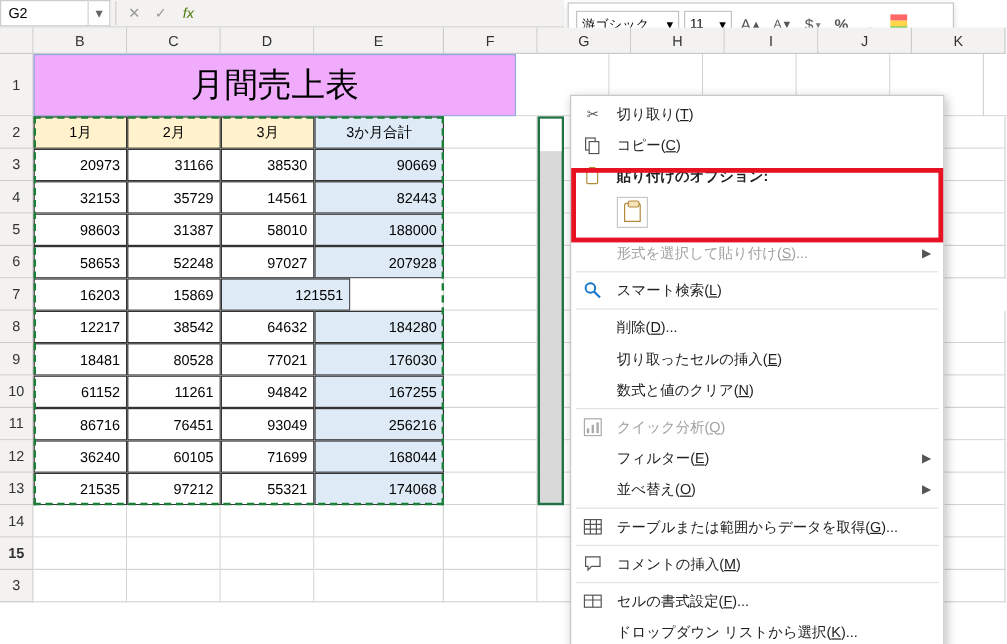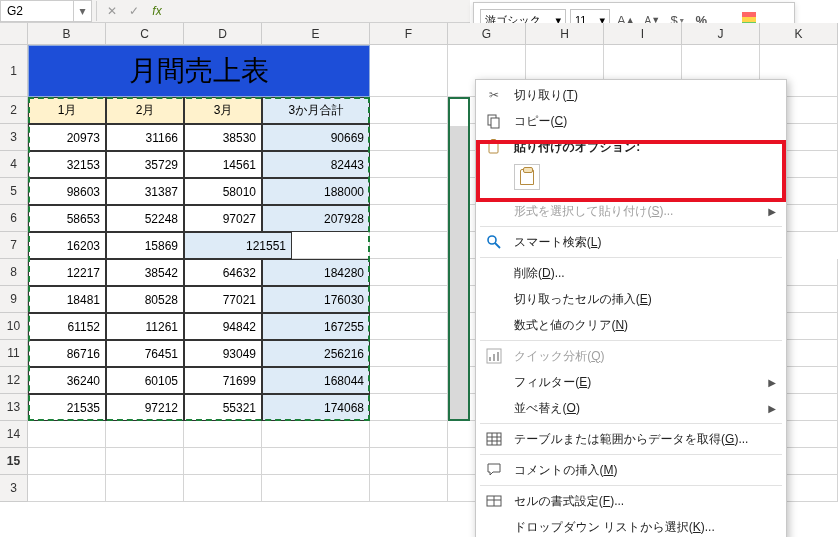--- a/index.html
+++ b/index.html
@@ -34,21 +34,21 @@
   .corner { position:absolute; left:0; top:0; width:28px; height:22px; background:#f3f2f1; border-right:1px solid #ccc; border-bottom:1px solid #ccc;}
   .colheads { position:absolute; left:28px; top:0; height:22px; display:flex;}
   .colh { height:22px; background:#f3f2f1; border-right:1px solid #ccc; border-bottom:1px solid #ccc; display:flex; align-items:center; justify-content:center; color:#333; font-size:12px;}
   .rowheads { position:absolute; left:0; top:22px; width:28px;}
   .rowh { width:28px; background:#f3f2f1; border-right:1px solid #ccc; border-bottom:1px solid #ccc; display:flex; align-items:center; justify-content:center; color:#333; font-size:12px;}
   .r1{height:52px;} .rn{height:27px;}
 
   .cells { position:absolute; left:28px; top:22px; }
   .row { display:flex; }
   .cell { border-right:1px solid #d4d4d4; border-bottom:1px solid #d4d4d4; height:27px; display:flex; align-items:center; padding:0 5px; font-size:12px; background:#fff; }
-  .r-title .cell.title { height:52px; width:342px; background:#1d4ed8; font-size:28px; justify-content:center; border:1px solid #8faadc;}
+  .r-title .cell.title { height:52px; width:402px; background:#f0abfc; font-size:28px; justify-content:center; border:1px solid #8faadc;}
   .r-title { height:52px; }
   .r-title .cell.empty { height:52px;}
 
   .hdr { width:78px; background:#fff2cc; justify-content:center; border:1px solid #333;}
   .hdrE { width:108px; background:#deebf7; justify-content:center; border:1px solid #333;}
   .num { width:78px; justify-content:flex-end; border:1px solid #333;}
   .numE { width:108px; background:#deebf7; justify-content:flex-end; border:1px solid #333;}
   .plain { border-right:1px solid #d4d4d4; border-bottom:1px solid #d4d4d4; background:#fff;}
 
   

